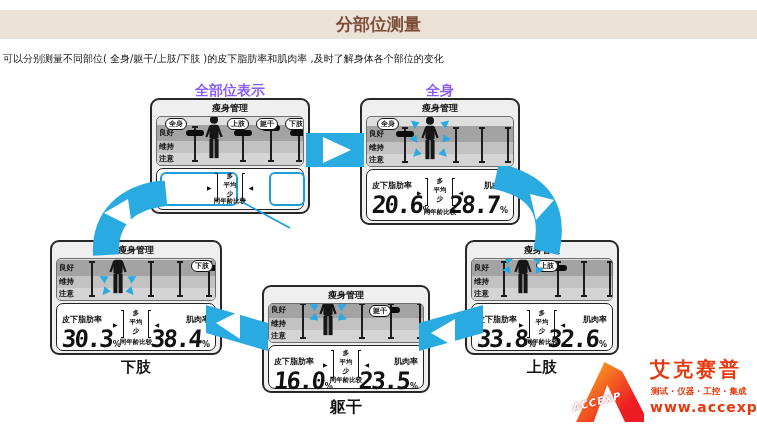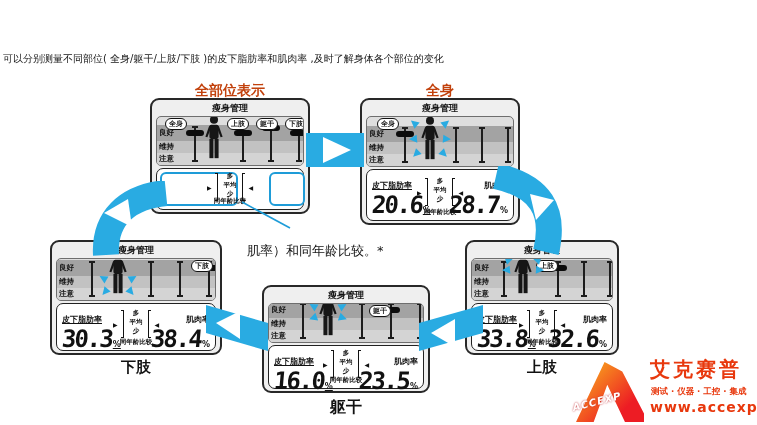--- a/index.html
+++ b/index.html
@@ -25,57 +25,58 @@
   .handle{position:absolute;width:18px;height:6px;background:#0c0c0c;border-radius:3px;bottom:29px;}
   .handle.up{bottom:34px;}
   .pill{position:absolute;top:1px;font-size:7px;font-weight:bold;border:1px solid #111;border-radius:7px;
         background:#fff;padding:0 3px;line-height:10px;color:#111;white-space:nowrap;}
   .figwrap{position:absolute;bottom:2px;width:22px;height:50px;}
   .sp{position:absolute;width:0;height:0;border-left:4px solid transparent;border-right:4px solid transparent;
       border-bottom:8px solid #29abe2;}
   
   .valbox{position:relative;flex:0 0 auto;background:#fff;border:1.5px solid #222;border-radius:7px;box-sizing:border-box;}
   .vcol{position:absolute;top:3px;}
-  .vcol.left{left:5px;text-decoration:underline;}
+  .vcol.left{left:5px;}
   .vcol.right{right:5px;text-align:right;}
   .vlabel{font-size:8px;font-weight:bold;white-space:nowrap;}
   .vnum{margin-top:0;white-space:nowrap;}
   .big{font-family:"DejaVu Sans Mono",monospace;font-weight:bold;font-size:24px;line-height:26px;
        letter-spacing:-2px;display:inline-block;transform:skewX(-5deg);}
   .pct{font-size:8px;font-weight:bold;margin-left:1px;}
   .cmp{position:absolute;left:50%;top:2px;bottom:2px;transform:translateX(-50%);width:46px;}
   .cmp-mk{position:absolute;top:13px;font-size:6px;color:#111;}
   .cmp-mk.l{left:0;}
   .cmp-mk.r{right:0;}
   .cmp-br{position:absolute;top:2px;height:26px;width:2px;border-top:1px solid #111;border-bottom:1px solid #111;}
   .cmp-br.l{left:8px;border-right:1px solid #111;}
   .cmp-br.r{right:8px;border-left:1px solid #111;}
   .cmp-labels{position:absolute;left:11px;right:11px;top:1px;text-align:center;font-size:6.5px;font-weight:bold;line-height:9px;}
   .cmp-bottom{position:absolute;left:-10px;right:-10px;bottom:1px;text-align:center;font-size:6.5px;font-weight:bold;white-space:nowrap;}
   .callout{position:absolute;top:3px;bottom:3px;border:2px solid #1e9cd8;border-radius:6px;background:#fff;}
-  .stitle{position:absolute;font-weight:bold;font-size:14px;color:#c2410c;text-align:center;}
+  .stitle{position:absolute;font-weight:bold;font-size:14px;color:#8b5cf6;text-align:center;}
   .slabel{position:absolute;font-weight:bold;font-size:15px;color:#111;text-align:center;}
   .arrow{position:absolute;}
   .note{position:absolute;left:247px;top:224px;font-size:13px;line-height:1.35;color:#151515;}
   
   .logo{position:absolute;left:570px;top:356px;width:187px;height:69px;}
   .swoosh{position:absolute;left:6px;top:6px;width:68px;height:60px;
           background:linear-gradient(135deg,#f7931e 20%,#ed1c24 75%);
           clip-path:polygon(0 100%,42% 0,68% 16%,100% 86%,100% 100%,72% 100%,46% 38%,26% 100%);}
   .badge{position:absolute;left:2px;top:40px;font-size:10px;font-weight:bold;font-style:italic;color:#fff;
          letter-spacing:1px;transform:rotate(-14deg);text-shadow:0 0 2px #c1272d;}
   .brand{position:absolute;left:80px;top:0;font-size:20px;font-weight:bold;color:#e8380d;letter-spacing:3px;white-space:nowrap;}
   .tagline{position:absolute;left:81px;top:30px;font-size:8.5px;font-weight:bold;color:#e8380d;white-space:nowrap;}
   .url{position:absolute;left:80px;top:43px;font-size:14px;font-weight:bold;color:#e8380d;letter-spacing:1px;white-space:nowrap;}
 </style>
 </head>
 <body>
 
 <div class="page">
 
+  <div class="titlebar">分部位测量</div>
   <div class="intro">可以分别测量不同部位( 全身/躯干/上肢/下肢 )的皮下脂肪率和肌肉率 ,及时了解身体各个部位的变化</div>
 
   <div class="stitle" style="left:150px;top:82px;width:160px;">全部位表示</div>
   <div class="lcd" style="left:150px;top:98px;width:160px;height:116px;">
     <div class="lcd-header">瘦身管理</div>
     <div class="panel">
       <div class="rrow r1">
           <span class="rlab">良好</span>
         </div>
       <div class="rrow r2">
@@ -388,21 +389,20 @@
   <svg class="arrow" style="left:90px;top:181px;" width="82" height="78">
     <path d="M16,74 C14,38 36,16 76,12" fill="none" stroke="#29abe2" stroke-width="26"></path>
     <polygon points="14,32 38,18 42,46" fill="#fff"></polygon>
   </svg>
 
   <svg class="arrow" style="left:236px;top:198px;" width="60" height="34">
     <line x1="6" y1="4" x2="54" y2="30" stroke="#1e9cd8" stroke-width="1.6"></line>
   </svg>
   <div class="note">
     <br>
-    <span>肌率）和同年龄比较。*</span>
   </div>
 
   <div class="logo">
     <div class="swoosh"></div>
     <div class="badge">ACCEXP</div>
     <div class="brand">艾克赛普</div>
     <div class="tagline">测试 · 仪器 · 工控 · 集成</div>
     <div class="url">www.accexp.net</div>
   </div>
 

